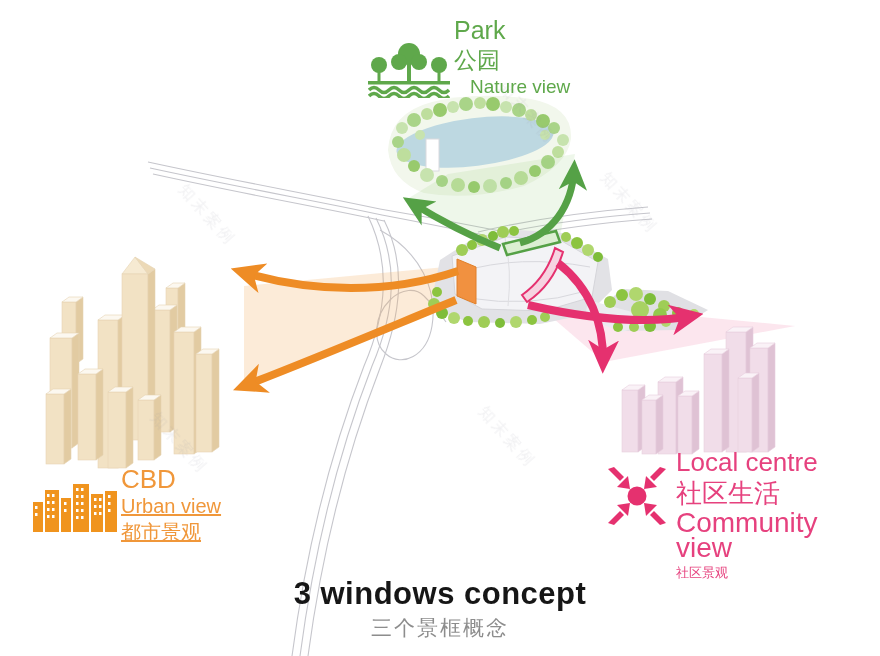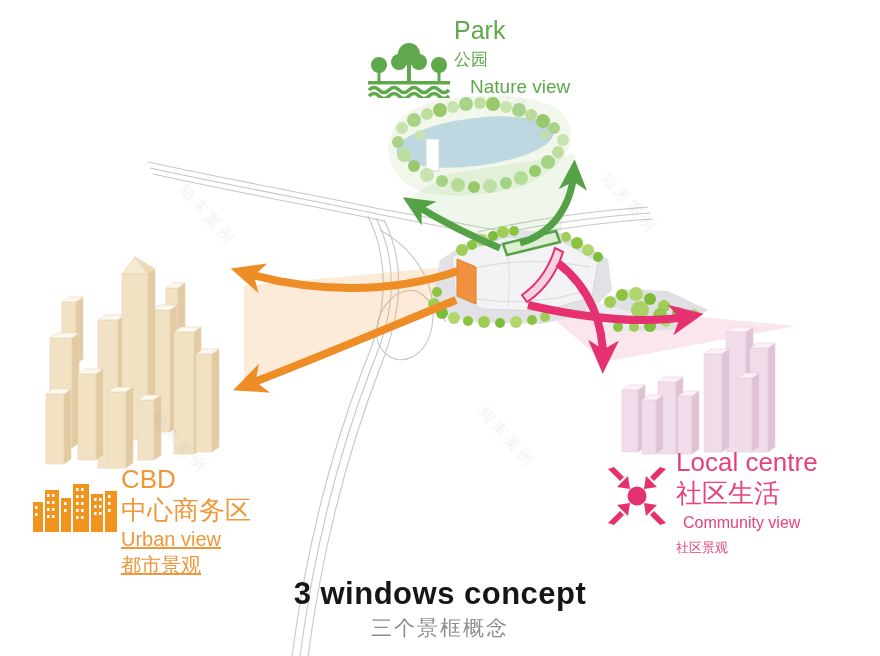--- a/index.html
+++ b/index.html
@@ -3,32 +3,32 @@
 <meta charset="utf-8">
 <style>
   html,body{margin:0;padding:0;background:#ffffff;}
   .stage{position:relative;width:880px;height:656px;overflow:hidden;background:#ffffff;
          font-family:"Liberation Sans", sans-serif;}
   .abs{position:absolute;}
   
   .label-col{display:flex;flex-direction:column;}
   .park-text{left:454px;top:16px;color:#5fa84b;}
   .park-text .l1{font-size:25px;line-height:29px;}
-  .park-text .l2{font-size:17px;line-height:30px;}
+  .park-text .l2{font-size:23px;line-height:30px;}
   .park-text .l3{font-size:19px;line-height:24px;margin-left:16px;}
   .park-text .l4{font-size:19px;line-height:25px;}
   .cbd-text{left:121px;top:464px;color:#f0973a;}
   .cbd-text .l1{font-size:26px;line-height:30px;}
   .cbd-text .l2{font-size:26px;line-height:33px;}
   .cbd-text .l3{font-size:20px;line-height:25px;text-decoration:underline;}
   .cbd-text .l4{font-size:20px;line-height:26px;text-decoration:underline;}
   .local-text{left:676px;top:447px;color:#e6417e;}
   .local-text .l1{font-size:26px;line-height:30px;}
   .local-text .l2{font-size:26px;line-height:33px;}
-  .local-text .l3{font-size:16px;line-height:25px;margin-left:7px;}
+  .local-text .l3{font-size:28px;line-height:25px;}
   .local-text .l4{font-size:13px;line-height:26px;}
   .main-title{left:0;top:576px;width:880px;text-align:center;
               font-size:31px;font-weight:700;color:#161616;letter-spacing:.5px;}
   .sub-title{left:0;top:614px;width:880px;text-align:center;
              font-size:21px;color:#8d8d8d;letter-spacing:2px;}
 </style>
 </head>
 <body>
 
 <div class="stage">
@@ -342,21 +342,20 @@
         <rect x="75" y="20" width="2.5" height="3"></rect>
       <rect x="75" y="27" width="2.5" height="3"></rect>
         <rect x="31" y="20" width="2.5" height="3"></rect>
       <rect x="31" y="27" width="2.5" height="3"></rect>
         <rect x="2" y="24" width="2.5" height="3"></rect>
       <rect x="2" y="31" width="2.5" height="3"></rect>
     </g>
   </svg>
   <div class="abs label-col cbd-text">
     <div class="l1">CBD</div>
-    <div class="l2">中心商务区</div>
     <div class="l3">Urban view</div>
     <div class="l4">都市景观</div>
   </div>
 
   <svg class="abs" style="left:605px;top:466px" width="64" height="60" viewBox="0 0 64 60">
     <circle cx="32" cy="30" r="9.5" fill="#e5316f"></circle>
     <g fill="#e5316f">
       <g transform="translate(32 30)">
         <g id="ar">
           <polygon points="-29,-27 -23,-29 -13,-19 -17,-15"></polygon>

